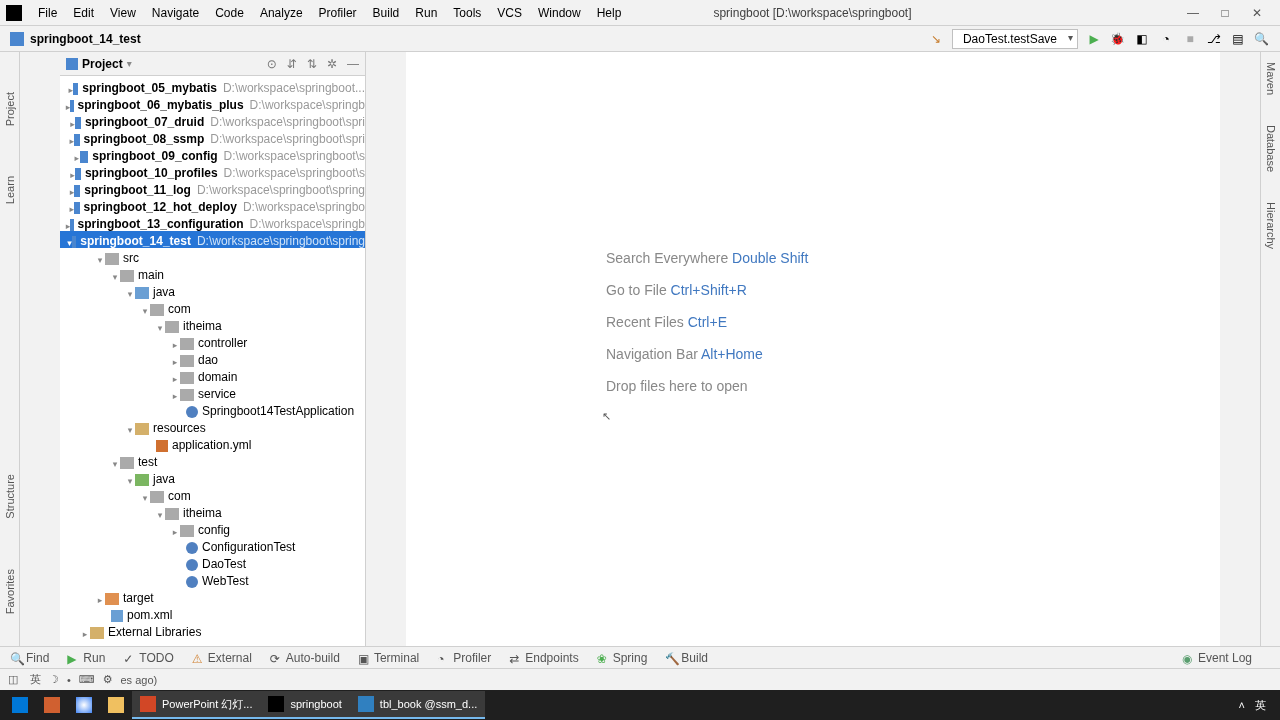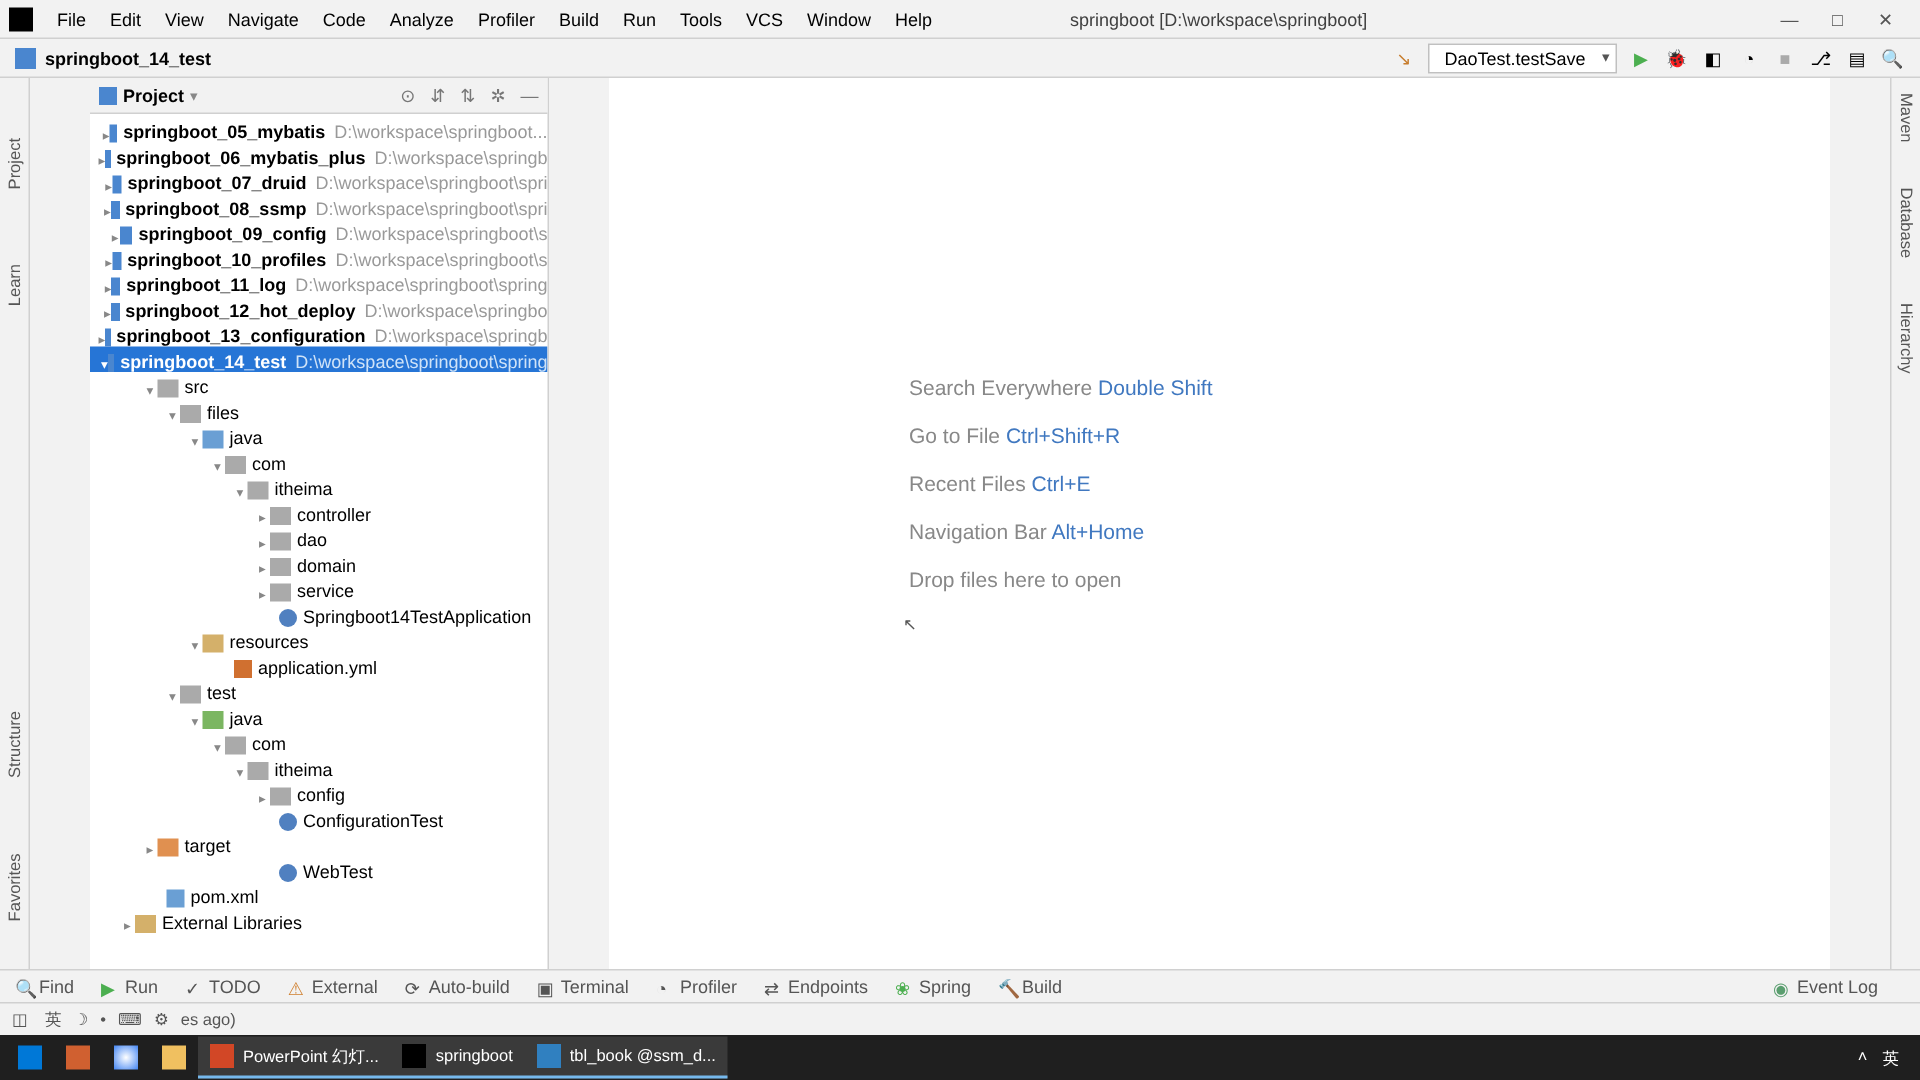--- a/index.html
+++ b/index.html
@@ -202,21 +202,21 @@
       <div class="tree-row">
           <span class="ind" style="width:35px"></span>
           <span class="arrow down"></span>
           <span class="folder-icon grey"></span>
           <span class="tree-label normal">src</span>
         </div>
       <div class="tree-row">
           <span class="ind" style="width:50px"></span>
           <span class="arrow down"></span>
           <span class="folder-icon grey"></span>
-          <span class="tree-label normal">files</span>
+          <span class="tree-label normal">main</span>
         </div>
       <div class="tree-row">
           <span class="ind" style="width:65px"></span>
           <span class="arrow down"></span>
           <span class="folder-icon blue"></span>
           <span class="tree-label normal">java</span>
         </div>
       <div class="tree-row">
           <span class="ind" style="width:80px"></span>
           <span class="arrow down"></span>
@@ -298,29 +298,34 @@
           <span class="arrow right"></span>
           <span class="folder-icon grey"></span>
           <span class="tree-label normal">config</span>
         </div>
       <div class="tree-row">
           <span class="ind" style="width:126px"></span>
           <span class="file-icon java"></span>
           <span class="tree-label normal">ConfigurationTest</span>
         </div>
       <div class="tree-row">
-          <span class="ind" style="width:35px"></span>
-          <span class="arrow right"></span>
-          <span class="folder-icon orange"></span>
-          <span class="tree-label normal">target</span>
+          <span class="ind" style="width:126px"></span>
+          <span class="file-icon java"></span>
+          <span class="tree-label normal">DaoTest</span>
         </div>
       <div class="tree-row">
           <span class="ind" style="width:126px"></span>
           <span class="file-icon java"></span>
           <span class="tree-label normal">WebTest</span>
+        </div>
+      <div class="tree-row">
+          <span class="ind" style="width:35px"></span>
+          <span class="arrow right"></span>
+          <span class="folder-icon orange"></span>
+          <span class="tree-label normal">target</span>
         </div>
       <div class="tree-row">
           <span class="ind" style="width:51px"></span>
           <span class="file-icon maven"></span>
           <span class="tree-label normal">pom.xml</span>
         </div>
       <div class="tree-row">
           <span class="ind" style="width:20px"></span>
           <span class="arrow right"></span>
           <span class="folder-icon" style="background:#d4b06a"></span>

